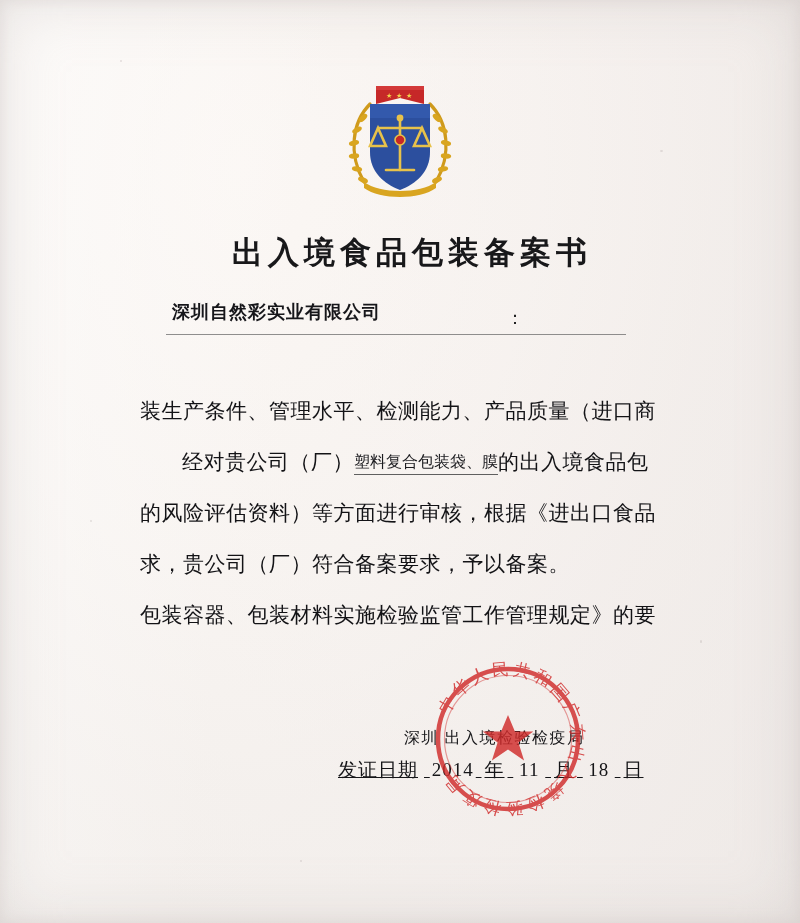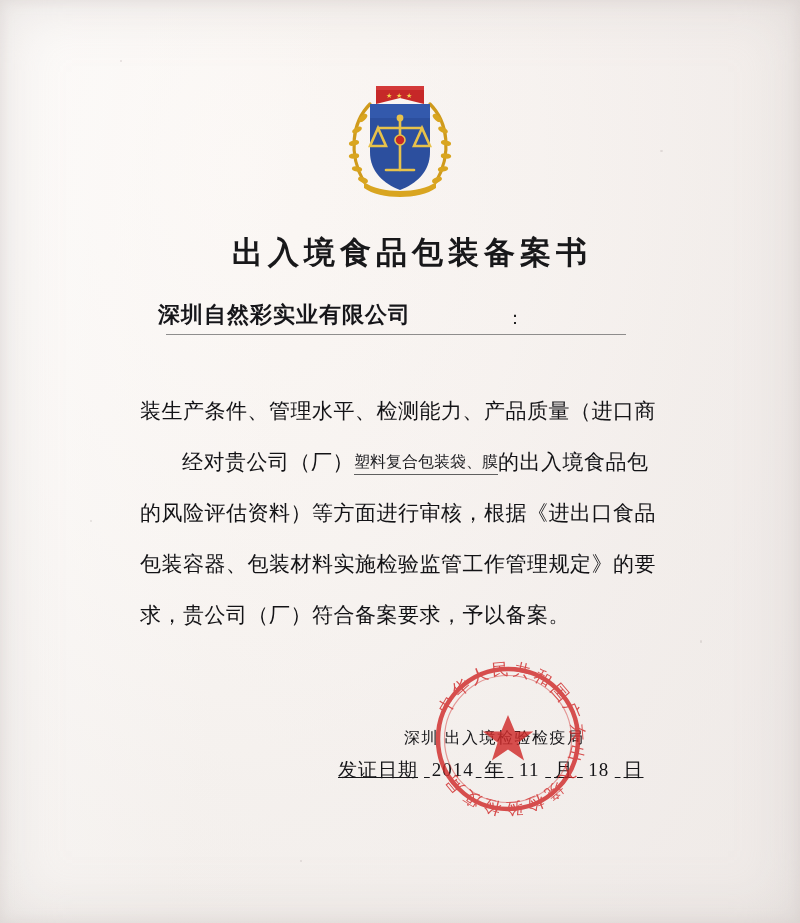--- a/index.html
+++ b/index.html
@@ -67,23 +67,23 @@
   
   .addressee-row {
     position: absolute;
     top: 300px;
     left: 138px;
     width: 530px;
     height: 44px;
   }
   .addressee-name {
     position: absolute;
-    left: 20px;
+    left: 34px;
     top: 0;
-    font-size: 22px;
+    font-size: 18px;
     font-weight: bold;
     letter-spacing: 1px;
     color: #16161a;
     white-space: nowrap;
     text-align: center;
   }
   .addressee-colon {
     position: absolute;
     left: 368px;
     top: 6px;
@@ -264,22 +264,22 @@
     <div class="addressee-colon">：</div>
     <div class="addressee-rule"></div>
   </div>
 
   <div class="body-block">
     <div class="body-line">装生产条件、管理水平、检测能力、产品质量（进口商</div>
     <div class="body-line">
       <span class="indent"></span><span>经对贵公司（厂）</span><span class="fill-in">塑料复合包装袋、膜</span><span>的出入境食品包</span>
     </div>
     <div class="body-line">的风险评估资料）等方面进行审核，根据《进出口食品</div>
+    <div class="body-line">求，贵公司（厂）符合备案要求，予以备案。</div>
     <div class="body-line">包装容器、包装材料实施检验监管工作管理规定》的要</div>
-    <div class="body-line">求，贵公司（厂）符合备案要求，予以备案。</div>
   </div>
 
 
   <div class="issuer">深圳 出入境检验检疫局</div>
 
   <div class="date-row issue">
     <span class="date-label">发证日期</span>
     <span class="date-num">2014</span>
     <span class="date-unit">年</span>
     <span class="date-num short">11</span>

